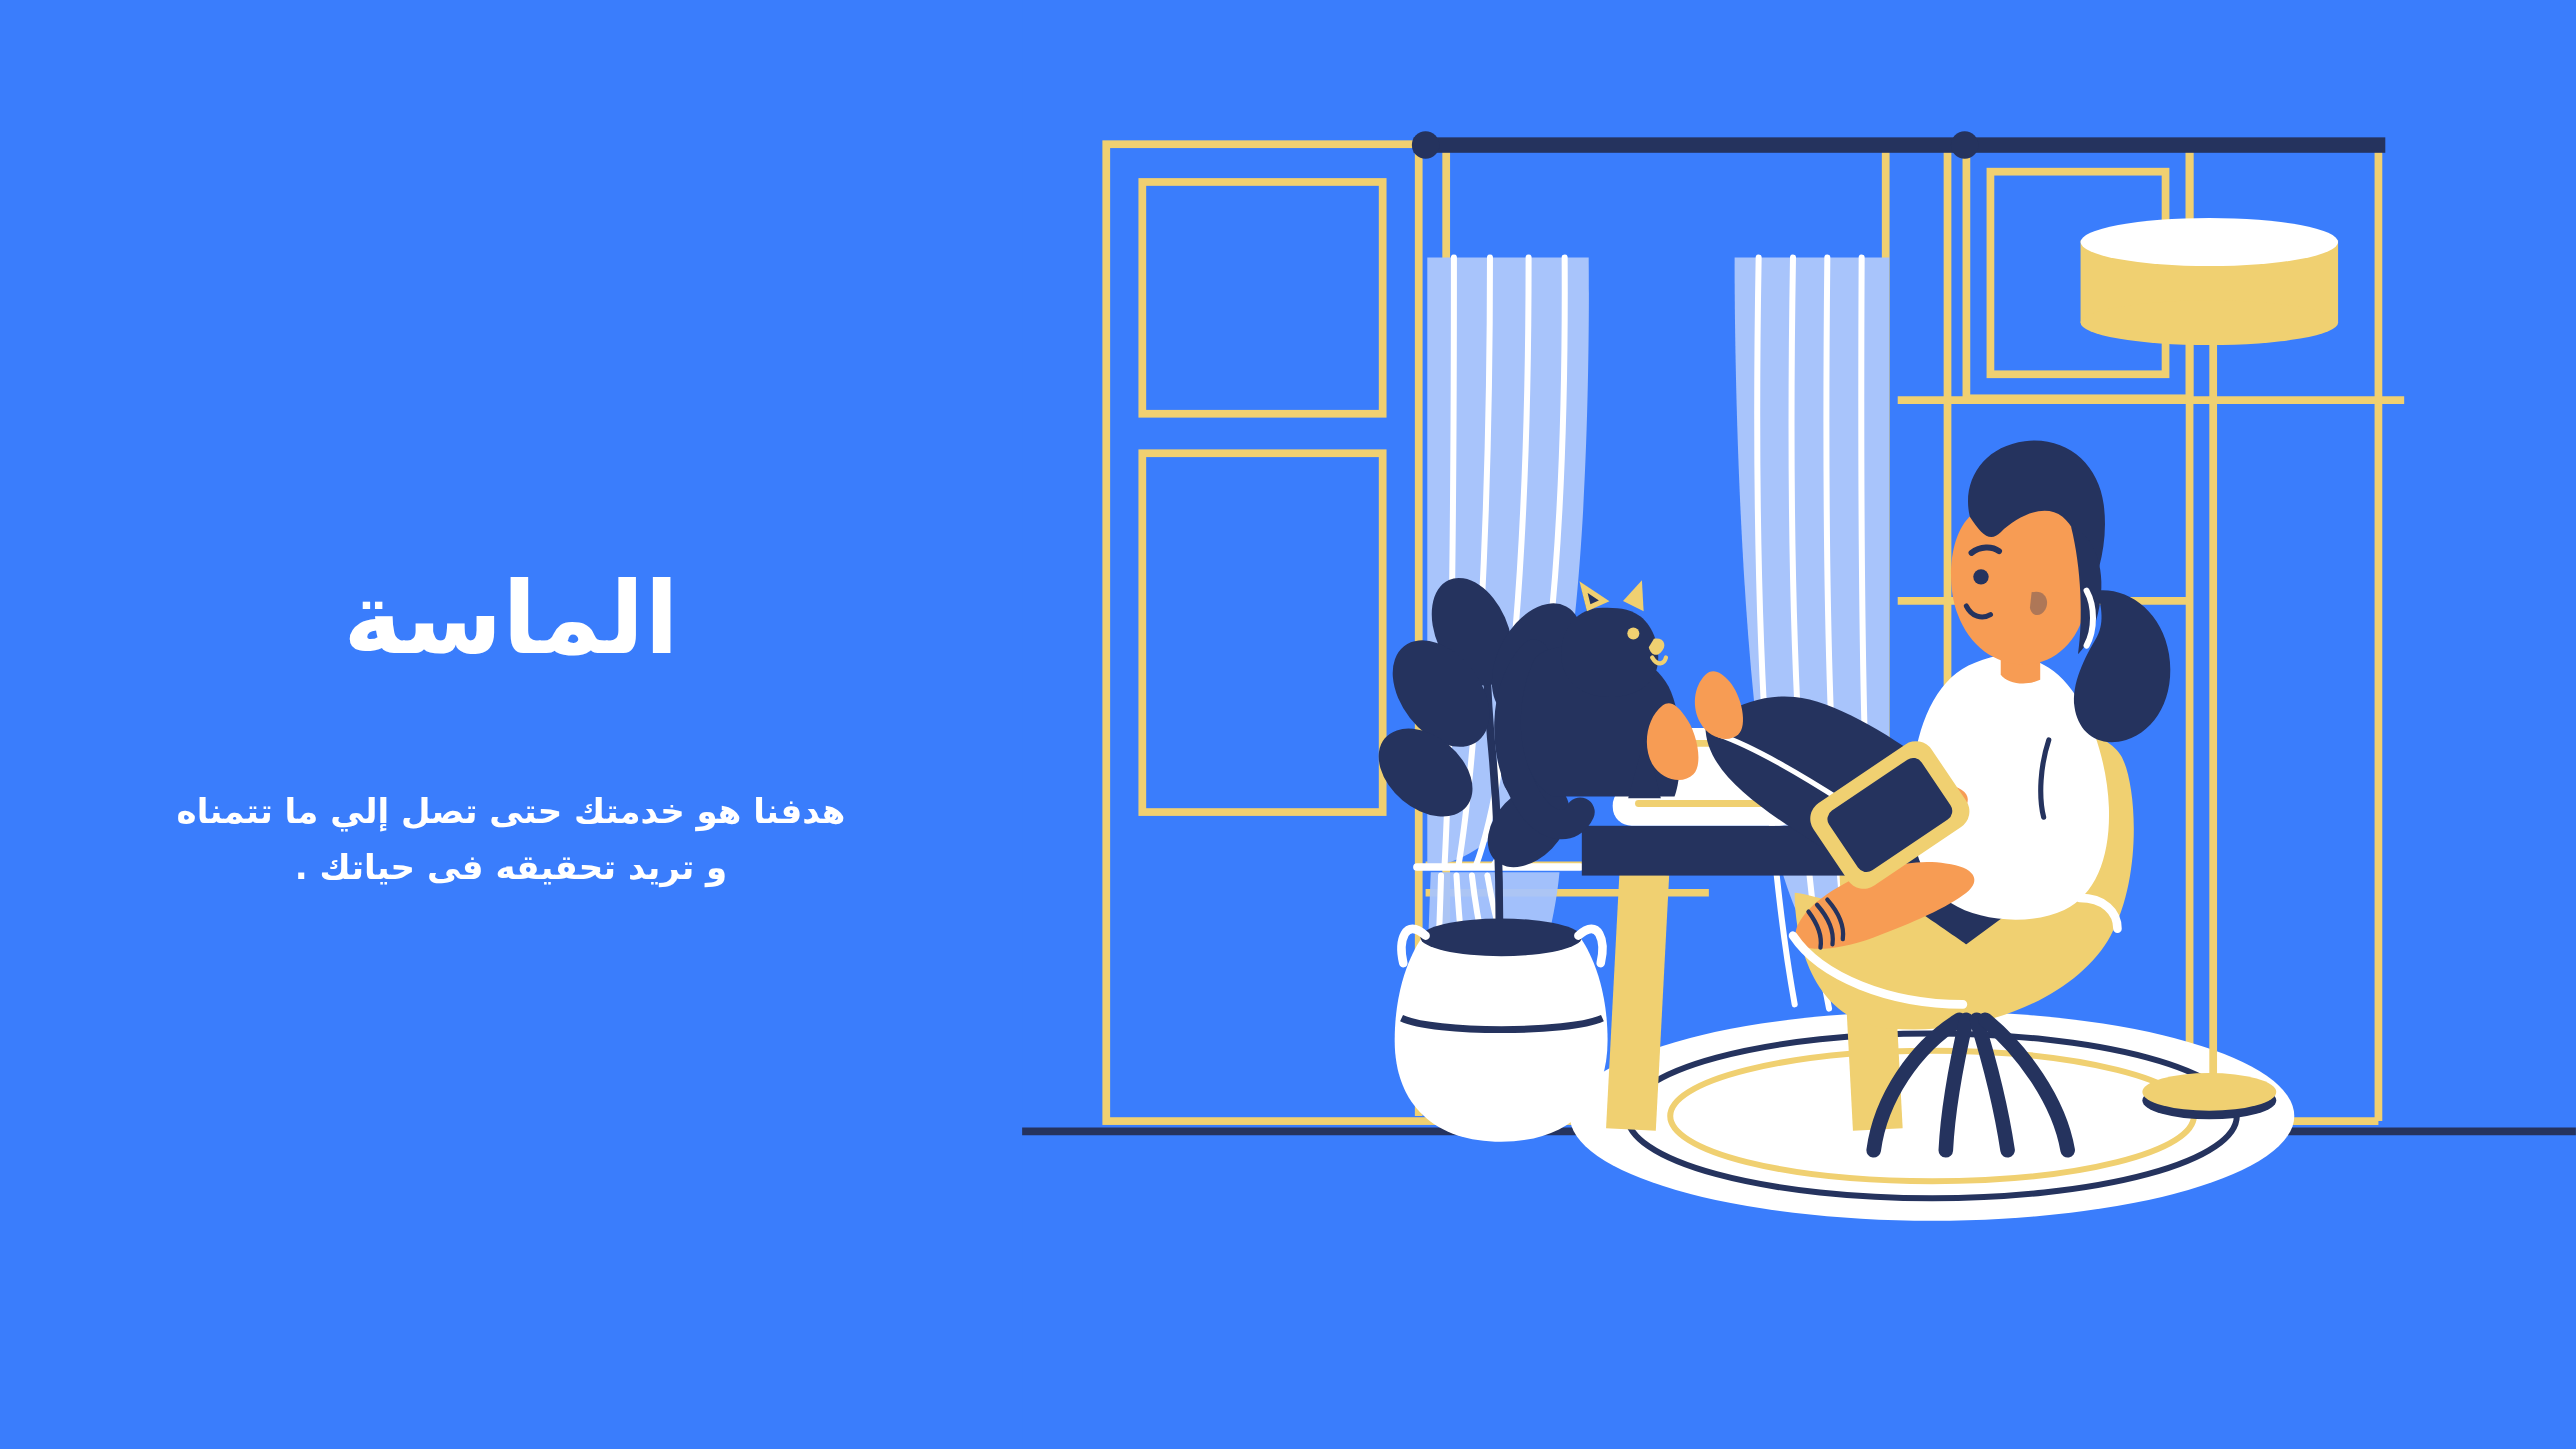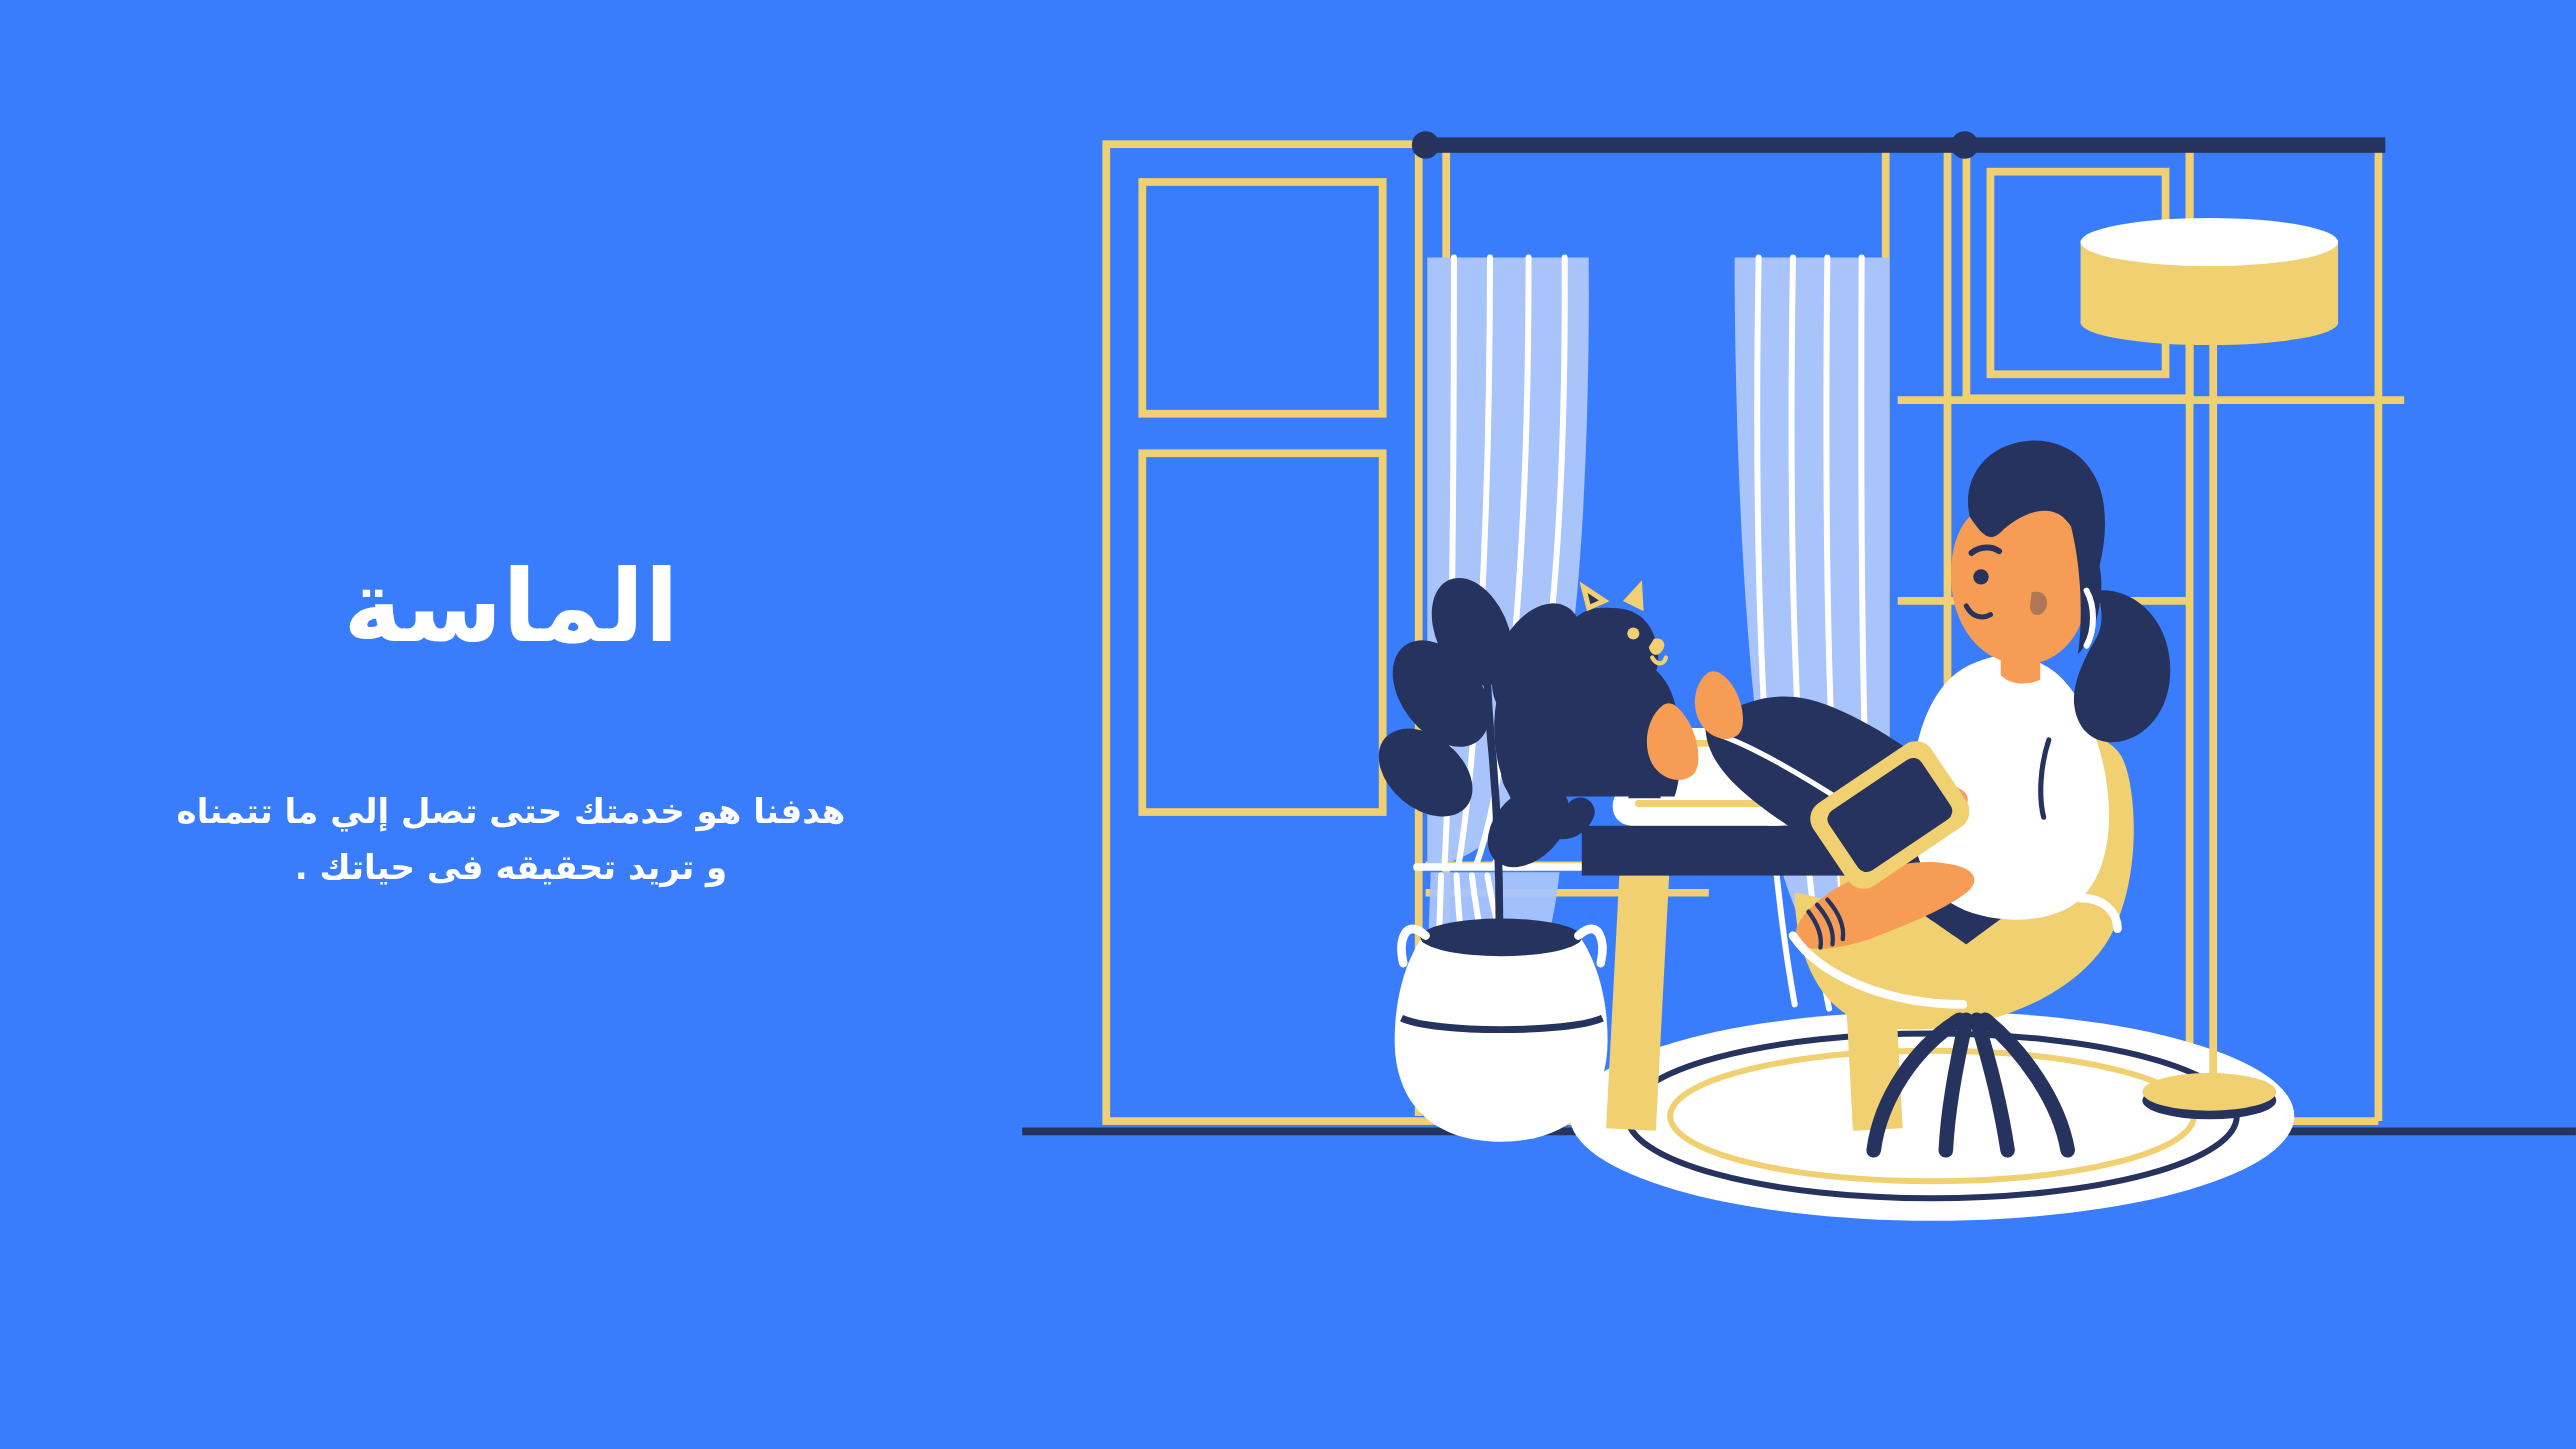--- a/index.html
+++ b/index.html
@@ -28,21 +28,21 @@
     unicode-bidi:isolate;
     white-space:nowrap;
   }
   .page-subtitle{
     color:#ffffff;
     font-size:34px;
     font-weight:700;
     line-height:1.62;
     direction:rtl;
     unicode-bidi:isolate;
-    margin:12px;
+    margin:0;
     width:678px;
     text-align:center;
   }
 
   
   .illus{position:absolute;left:1022px;top:0;width:1554px;height:1449px;}
   .illus svg{display:block;width:100%;height:100%;}
 </style>
 </head>
 <body>

